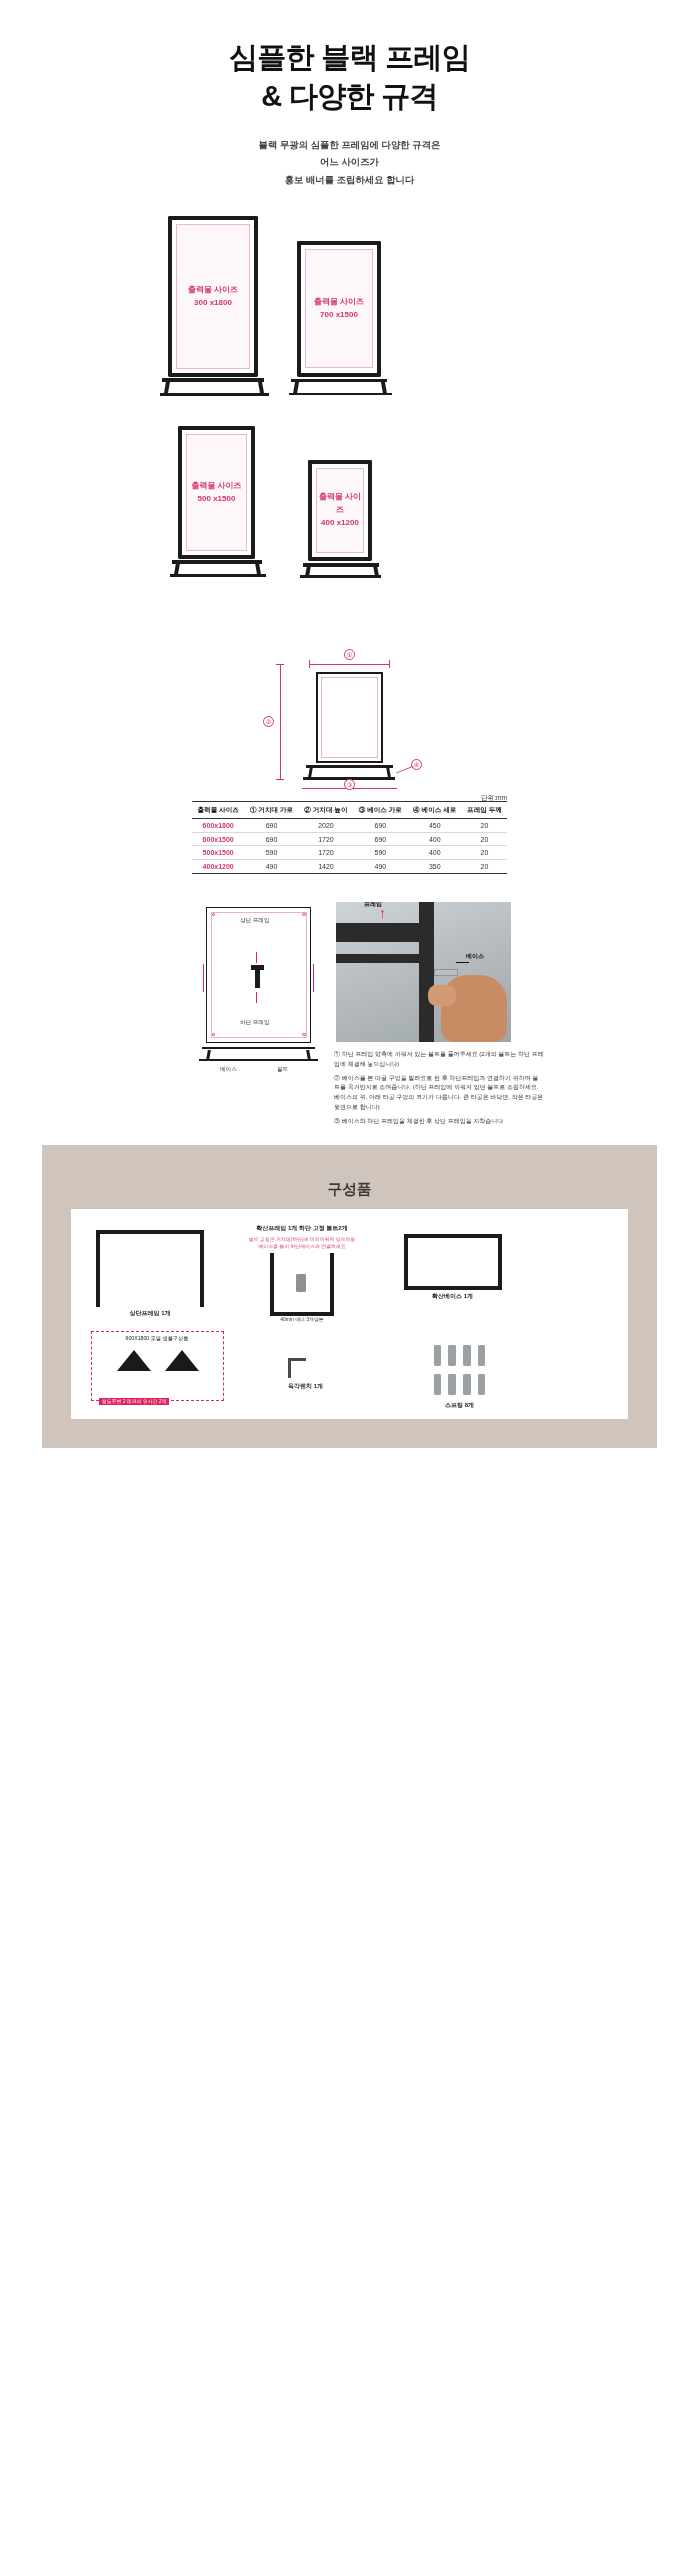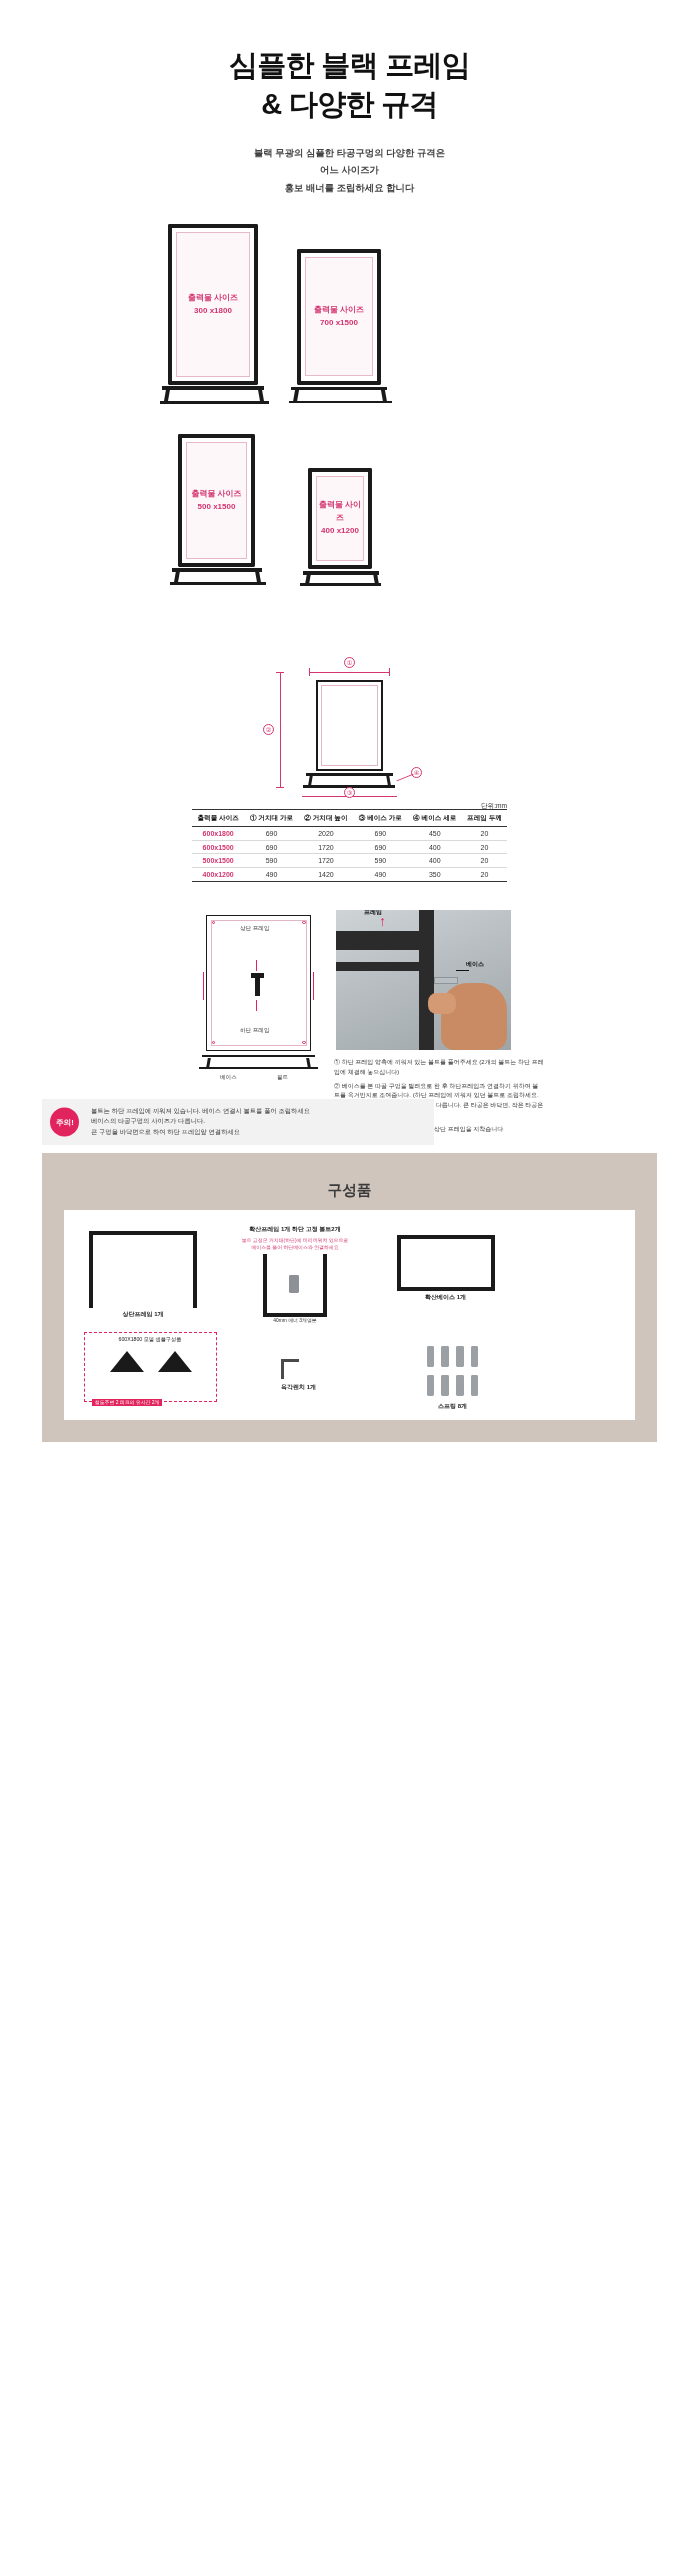--- a/index.html
+++ b/index.html
@@ -9,21 +9,21 @@
     background:#ffffff;
     font-family:"Liberation Sans", sans-serif;
     color:#222;
     -webkit-font-smoothing:antialiased;
   }
   .page { width:699px; position:relative; }
 
   
   .hero { padding:34px 0 7px; text-align:center; }
   .hero h1 {
-    margin:12px; font-size:29px; line-height:1.35; font-weight:bold; color:#111;
+    margin:4px; font-size:29px; line-height:1.35; font-weight:bold; color:#111;
     letter-spacing:-0.7px;
   }
   .hero h1 .amp { font-weight:bold; }
   .hero p {
     margin:19.6px 0 0; font-size:9.4px; line-height:1.85; color:#444; font-weight:bold;
   }
 
   
   .banners { position:relative; height:364px; }
   .banner-wrap { position:absolute; }
@@ -111,21 +111,21 @@
     background:#f2f2f2; padding:7px 8.4px 7px 49px; font-size:6.3px; line-height:1.7; color:#333;
     min-height:39px;
   }
   .caution .badge {
     position:absolute; left:8.4px; top:50%; transform:translateY(-50%);
     width:29px; height:29px; border-radius:50%; background:#e2245e; color:#fff;
     display:flex; align-items:center; justify-content:center; font-size:7.7px; font-weight:bold;
   }
 
   
-  .comp-outer { margin:12.6px 42px 28px; background:#cfc5bd; padding:22px; }
+  .comp-outer { margin:12.6px 42px 28px; background:#cfc5bd; padding:29px; }
   .comp-title { text-align:center; font-size:14.7px; font-weight:bold; color:#3a3a3a; padding:5.6px 0 9.8px; }
   .comp-box { background:#fff; padding:12.6px 11.2px; position:relative; height:210px; }
 
   .comp-item { position:absolute; text-align:center; font-size:6px; color:#222; }
   .comp-item .cname { margin-top:2.8px; font-weight:bold; font-size:6px; }
   .dashed-red { position:absolute; border:0.7px dashed #e2245e; }
   .redlabel { position:absolute; background:#e2245e; color:#fff; font-size:4.9px; padding:0.7px 2.8px; }
   .note-pink { position:absolute; font-size:4.9px; color:#d4346f; line-height:1.5; text-align:center; }
 </style>
 </head>
@@ -133,21 +133,21 @@
 
 <div class="page">
 
   <div class="hero">
     <h1>
       <span>심플한 블랙 프레임</span><br>
       <span class="amp">&amp;</span>
       <span>다양한 규격</span>
     </h1>
     <p>
-      <span>블랙 무광의 심플한 타공구멍의 다양한 규격은</span><br>
+      <span>블랙 무광의 심플한 프레임에 다양한 규격은</span><br>
       <span>어느 사이즈가</span><br>
       <span>홍보 배너를 조립하세요 합니다</span>
     </p>
   </div>
 
   <div class="banners" style="height:210px; margin-top:21px;">
 
     <div class="banner-wrap" style="left:168px; top:0; width:105px; height:185px;">
       <div class="frame" style="left:0; top:0; width:90px; height:161px;">
         <div class="inner">
@@ -338,26 +338,20 @@
       <div class="cap" style="left:130px; top:50px; color:#111;">베이스</div>
       <div style="position:absolute;left:120px;top:60px;width:12.6px;height:0.7px;background:#111;"></div>
     </div>
 
     <div class="asm-notes">
       <p>① 하단 프레임 양측에 끼워져 있는 볼트를 풀어주세요 (2개의 볼트는 하단 프레임에 체결해 놓으십니다)</p>
       <p>② 베이스를 본 따골 구멍을 벌려요로 한 후 하단프레임과 연결하기 위하여 볼트를 옥거반지로 조여줍니다. (하단 프레임에 끼워져 있던 볼트로 조립하세요. 베이스의 위, 아래 타공 구멍의 크기가 다릅니다. 큰 타공은 바닥면, 작은 타공은 윗면으로 합니다)</p>
       <p>③ 베이스와 하단 프레임을 체결한 후 상단 프레임을 지착습니다</p>
     </div>
 
-    <div class="caution">
-      <div class="badge">주의!</div>
-      <div>볼트는 하단 프레임에 끼워져 있습니다. 베이스 연결시 볼트를 풀어 조립하세요</div>
-      <div>베이스의 타공구멍의 사이즈가 다릅니다.</div>
-      <div>큰 구멍을 바닥면으로 하여 하단 프레임앞 연결하세요</div>
-    </div>
   </div>
 
   <div class="comp-outer">
     <div class="comp-title">구성품</div>
     <div class="comp-box">
 
       <div class="comp-item" style="left:19.6px; top:21px; width:119px;">
         <div style="position:relative;height:77px;">
           <div style="position:absolute;left:5.6px;top:0;right:5.6px;height:4.2px;background:#1a1a1a;"></div>
           <div style="position:absolute;left:5.6px;top:0;width:4.2px;height:77px;background:#1a1a1a;"></div>

